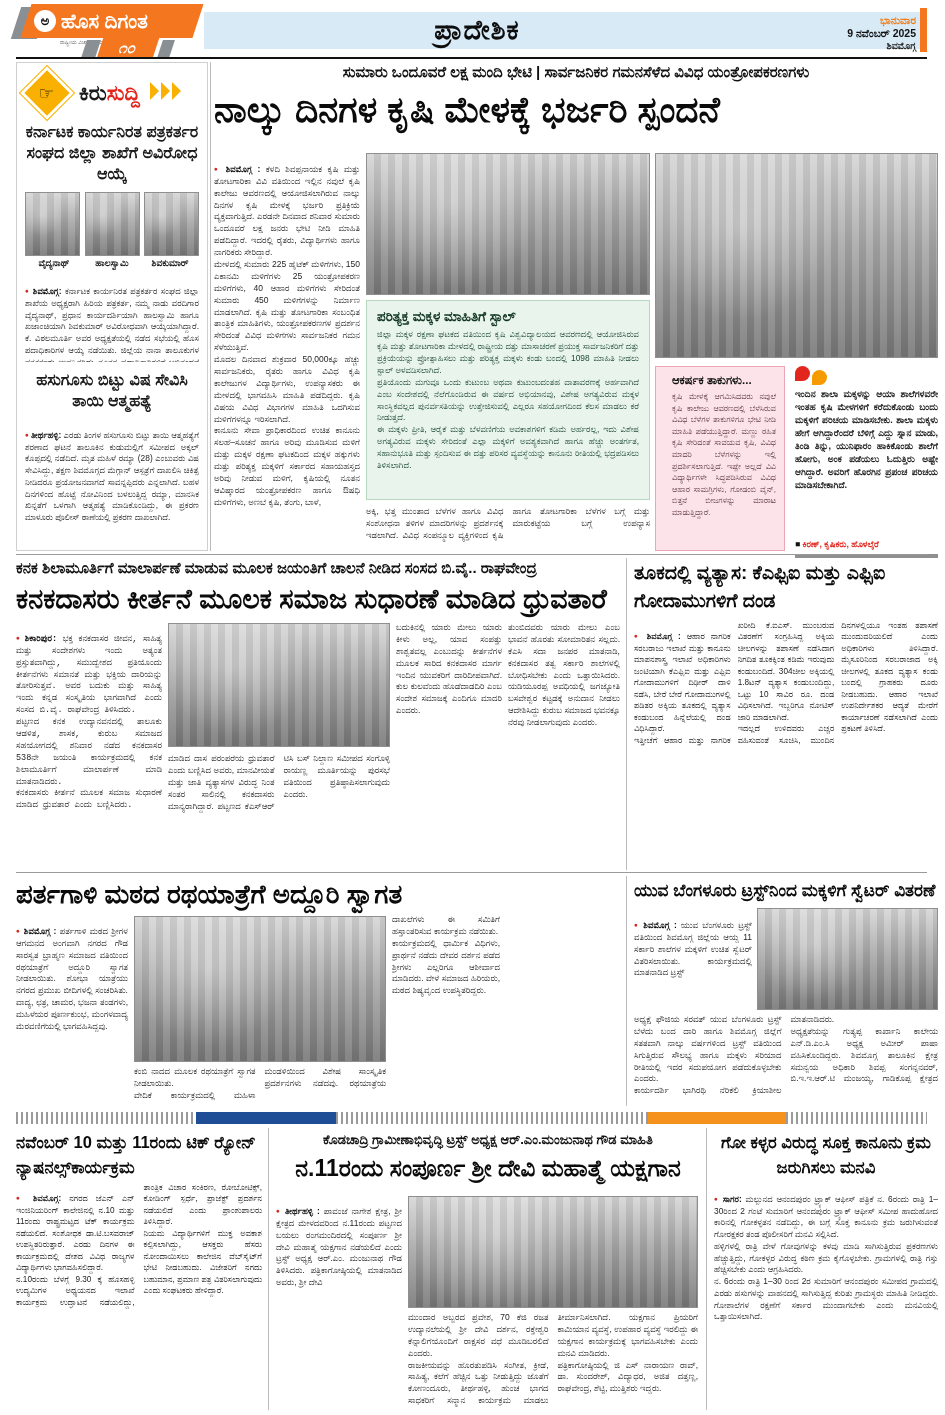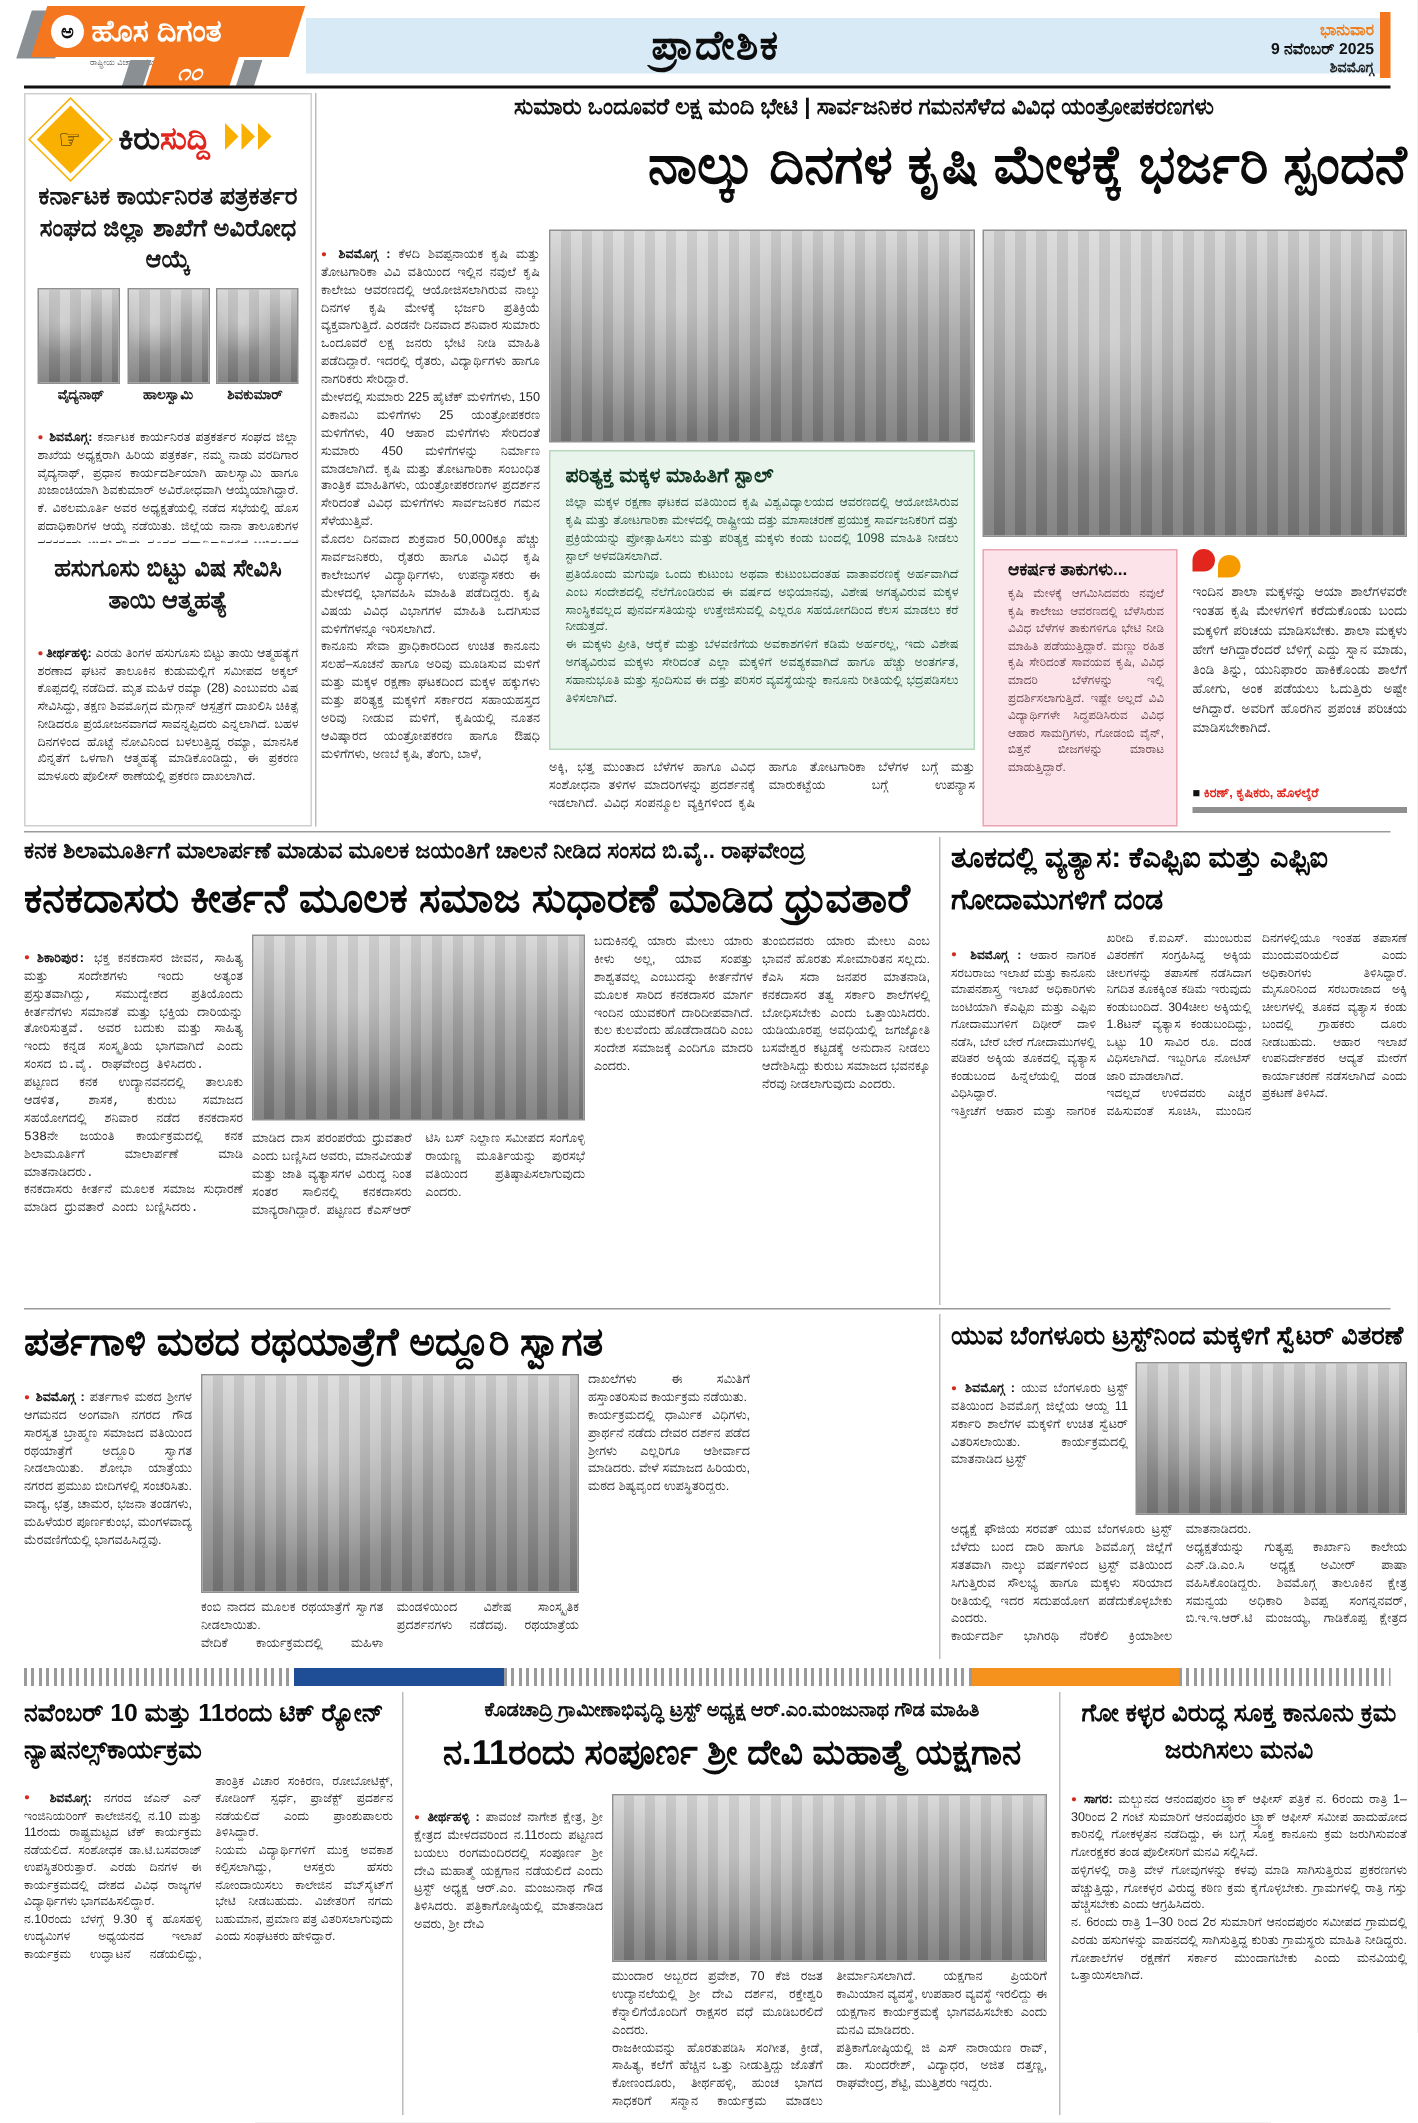--- a/index.html
+++ b/index.html
@@ -58,22 +58,22 @@
   .greenbox{background:#e9f4ec;border:1px solid #b5d8bf;box-sizing:border-box;padding:8px 10px;}
   .greenbox .bt{font-size:13.5px;font-weight:800;color:#10341f;margin-bottom:4px;}
   .greenbox .bb{font-size:8.4px;line-height:1.42;color:#1d4a33;text-align:justify;white-space:pre-line;overflow:hidden;}
   .pinkbox{background:#fbe3e9;border:1px solid #eba6b6;box-sizing:border-box;padding:7px 8px;}
   .pinkbox .bt{font-size:11.5px;font-weight:800;color:#111;margin-bottom:4px;}
   .pinkbox .bb{font-size:8px;line-height:1.45;color:#5f3a42;text-align:justify;white-space:pre-line;overflow:hidden;}
   .quote-icons{display:flex;gap:2px;margin-bottom:3px;}
   .qc{width:15px;height:15px;border-radius:50% 50% 50% 0;}
   .qc1{background:#e2261d;}
   .qc2{background:#f59b00;margin-top:4px;}
-  .quote-text{font-size:9px;font-weight:400;line-height:1.45;color:#222;text-align:justify;white-space:pre-line;overflow:hidden;}
-  .quote-attr{font-size:8.5px;font-weight:800;color:#e2261d;margin-top:0;}
+  .quote-text{font-size:9px;font-weight:700;line-height:1.45;color:#222;text-align:justify;white-space:pre-line;overflow:hidden;}
+  .quote-attr{font-size:8.5px;font-weight:800;color:#e2261d;margin-top:16px;}
   .quote-attr::before{content:"■ ";color:#111;}
   .quote-bar{height:4px;background:#8f8f8f;margin-top:4px;}
   
   .stripe-band{background:repeating-linear-gradient(90deg,#9a9a9a 0 2px,#ffffff 2px 5px);}
   .seg-blue{background:#1f4e96;}
   .seg-orange{background:#f5921e;}
 </style>
 </head>
 <body>
 
@@ -129,21 +129,21 @@
       <span class="dateline">ಶಿವಮೊಗ್ಗ:</span><span> ಕರ್ನಾಟಕ ಕಾರ್ಯನಿರತ ಪತ್ರಕರ್ತರ ಸಂಘದ ಜಿಲ್ಲಾ ಶಾಖೆಯ ಅಧ್ಯಕ್ಷರಾಗಿ ಹಿರಿಯ ಪತ್ರಕರ್ತ, ನಮ್ಮ ನಾಡು ವರದಿಗಾರ ವೈದ್ಯನಾಥ್, ಪ್ರಧಾನ ಕಾರ್ಯದರ್ಶಿಯಾಗಿ ಹಾಲಸ್ವಾಮಿ ಹಾಗೂ ಖಜಾಂಚಿಯಾಗಿ ಶಿವಕುಮಾರ್ ಅವಿರೋಧವಾಗಿ ಆಯ್ಕೆಯಾಗಿದ್ದಾರೆ. ಕೆ. ವಿಠಲಮೂರ್ತಿ ಅವರ ಅಧ್ಯಕ್ಷತೆಯಲ್ಲಿ ನಡೆದ ಸಭೆಯಲ್ಲಿ ಹೊಸ ಪದಾಧಿಕಾರಿಗಳ ಆಯ್ಕೆ ನಡೆಯಿತು. ಜಿಲ್ಲೆಯ ನಾನಾ ತಾಲೂಕುಗಳ ಪತ್ರಕರ್ತರು ಉಪಸ್ಥಿತರಿದ್ದು ನೂತನ ಪದಾಧಿಕಾರಿಗಳಿಗೆ ಅಭಿನಂದನೆ ಸಲ್ಲಿಸಿದರು.</span>
     </div>
     <div class="sb-hl" style="margin-top:8px;">ಹಸುಗೂಸು ಬಿಟ್ಟು ವಿಷ ಸೇವಿಸಿ ತಾಯಿ ಆತ್ಮಹತ್ಯೆ</div>
     <div class="body sb-body" style="flex:1;">
       <span class="dateline">ತೀರ್ಥಹಳ್ಳಿ:</span><span> ಎರಡು ತಿಂಗಳ ಹಸುಗೂಸು ಬಿಟ್ಟು ತಾಯಿ ಆತ್ಮಹತ್ಯೆಗೆ ಶರಣಾದ ಘಟನೆ ತಾಲೂಕಿನ ಕುಡುಮಲ್ಲಿಗೆ ಸಮೀಪದ ಅಕ್ಕಲ್ ಕೊಪ್ಪದಲ್ಲಿ ನಡೆದಿದೆ. ಮೃತ ಮಹಿಳೆ ರಮ್ಯಾ (28) ಎಂಬುವರು ವಿಷ ಸೇವಿಸಿದ್ದು, ತಕ್ಷಣ ಶಿವಮೊಗ್ಗದ ಮೆಗ್ಗಾನ್ ಆಸ್ಪತ್ರೆಗೆ ದಾಖಲಿಸಿ ಚಿಕಿತ್ಸೆ ನೀಡಿದರೂ ಪ್ರಯೋಜನವಾಗದೆ ಸಾವನ್ನಪ್ಪಿದರು ಎನ್ನಲಾಗಿದೆ. ಬಹಳ ದಿನಗಳಿಂದ ಹೊಟ್ಟೆ ನೋವಿನಿಂದ ಬಳಲುತ್ತಿದ್ದ ರಮ್ಯಾ, ಮಾನಸಿಕ ಖಿನ್ನತೆಗೆ ಒಳಗಾಗಿ ಆತ್ಮಹತ್ಯೆ ಮಾಡಿಕೊಂಡಿದ್ದು, ಈ ಪ್ರಕರಣ ಮಾಳೂರು ಪೊಲೀಸ್ ಠಾಣೆಯಲ್ಲಿ ಪ್ರಕರಣ ದಾಖಲಾಗಿದೆ.</span>
     </div>
   </div>
   <div class="abs vrule" style="left:210px;top:62px;width:1px;height:489px;"></div>
 
   <div class="abs kicker" style="left:214px;top:63px;width:724px;text-align:center;font-size:15px;">ಸುಮಾರು ಒಂದೂವರೆ ಲಕ್ಷ ಮಂದಿ ಭೇಟಿ | ಸಾರ್ವಜನಿಕರ ಗಮನಸೆಳೆದ ವಿವಿಧ ಯಂತ್ರೋಪಕರಣಗಳು</div>
-  <div class="abs hl" style="left:214px;top:82px;width:724px;text-align:right;font-size:36px;line-height:1.55;">ನಾಲ್ಕು ದಿನಗಳ ಕೃಷಿ ಮೇಳಕ್ಕೆ ಭರ್ಜರಿ ಸ್ಪಂದನೆ</div>
+  <div class="abs hl" style="left:214px;top:82px;width:724px;text-align:left;font-size:36px;line-height:1.55;">ನಾಲ್ಕು ದಿನಗಳ ಕೃಷಿ ಮೇಳಕ್ಕೆ ಭರ್ಜರಿ ಸ್ಪಂದನೆ</div>
 
   <div class="abs body" style="left:214px;top:152px;width:146px;height:399px;">
     <span class="dateline">ಶಿವಮೊಗ್ಗ :</span><span> ಕೆಳದಿ ಶಿವಪ್ಪನಾಯಕ ಕೃಷಿ ಮತ್ತು ತೋಟಗಾರಿಕಾ ವಿವಿ ವತಿಯಿಂದ ಇಲ್ಲಿನ ನವುಲೆ ಕೃಷಿ ಕಾಲೇಜು ಆವರಣದಲ್ಲಿ ಆಯೋಜಿಸಲಾಗಿರುವ ನಾಲ್ಕು ದಿನಗಳ ಕೃಷಿ ಮೇಳಕ್ಕೆ ಭರ್ಜರಿ ಪ್ರತಿಕ್ರಿಯೆ ವ್ಯಕ್ತವಾಗುತ್ತಿದೆ. ಎರಡನೇ ದಿನವಾದ ಶನಿವಾರ ಸುಮಾರು ಒಂದೂವರೆ ಲಕ್ಷ ಜನರು ಭೇಟಿ ನೀಡಿ ಮಾಹಿತಿ ಪಡೆದಿದ್ದಾರೆ. ಇದರಲ್ಲಿ ರೈತರು, ವಿದ್ಯಾರ್ಥಿಗಳು ಹಾಗೂ ನಾಗರಿಕರು ಸೇರಿದ್ದಾರೆ.
 ಮೇಳದಲ್ಲಿ ಸುಮಾರು 225 ಹೈಟೆಕ್ ಮಳಿಗೆಗಳು, 150 ಎಕಾನಮಿ ಮಳಿಗೆಗಳು 25 ಯಂತ್ರೋಪಕರಣ ಮಳಿಗೆಗಳು, 40 ಆಹಾರ ಮಳಿಗೆಗಳು ಸೇರಿದಂತೆ ಸುಮಾರು 450 ಮಳಿಗೆಗಳನ್ನು ನಿರ್ಮಾಣ ಮಾಡಲಾಗಿದೆ. ಕೃಷಿ ಮತ್ತು ತೋಟಗಾರಿಕಾ ಸಂಬಂಧಿತ ತಾಂತ್ರಿಕ ಮಾಹಿತಿಗಳು, ಯಂತ್ರೋಪಕರಣಗಳ ಪ್ರದರ್ಶನ ಸೇರಿದಂತೆ ವಿವಿಧ ಮಳಿಗೆಗಳು ಸಾರ್ವಜನಿಕರ ಗಮನ ಸೆಳೆಯುತ್ತಿವೆ.
 ಮೊದಲ ದಿನವಾದ ಶುಕ್ರವಾರ 50,000ಕ್ಕೂ ಹೆಚ್ಚು ಸಾರ್ವಜನಿಕರು, ರೈತರು ಹಾಗೂ ವಿವಿಧ ಕೃಷಿ ಕಾಲೇಜುಗಳ ವಿದ್ಯಾರ್ಥಿಗಳು, ಉಪನ್ಯಾಸಕರು ಈ ಮೇಳದಲ್ಲಿ ಭಾಗವಹಿಸಿ ಮಾಹಿತಿ ಪಡೆದಿದ್ದರು. ಕೃಷಿ ವಿಷಯ ವಿವಿಧ ವಿಭಾಗಗಳ ಮಾಹಿತಿ ಒದಗಿಸುವ ಮಳಿಗೆಗಳನ್ನೂ ಇರಿಸಲಾಗಿದೆ.
 ಕಾನೂನು ಸೇವಾ ಪ್ರಾಧಿಕಾರದಿಂದ ಉಚಿತ ಕಾನೂನು ಸಲಹೆ–ಸೂಚನೆ ಹಾಗೂ ಅರಿವು ಮೂಡಿಸುವ ಮಳಿಗೆ ಮತ್ತು ಮಕ್ಕಳ ರಕ್ಷಣಾ ಘಟಕದಿಂದ ಮಕ್ಕಳ ಹಕ್ಕುಗಳು ಮತ್ತು ಪರಿತ್ಯಕ್ತ ಮಕ್ಕಳಿಗೆ ಸರ್ಕಾರದ ಸಹಾಯಹಸ್ತದ ಅರಿವು ನೀಡುವ ಮಳಿಗೆ, ಕೃಷಿಯಲ್ಲಿ ನೂತನ ಆವಿಷ್ಕಾರದ ಯಂತ್ರೋಪಕರಣ ಹಾಗೂ ಔಷಧಿ ಮಳಿಗೆಗಳು, ಅಣಬೆ ಕೃಷಿ, ತೆಂಗು, ಬಾಳೆ,</span>
   </div>
 
   <div class="abs photo" style="left:366px;top:153px;width:284px;height:142px;"></div>
 

